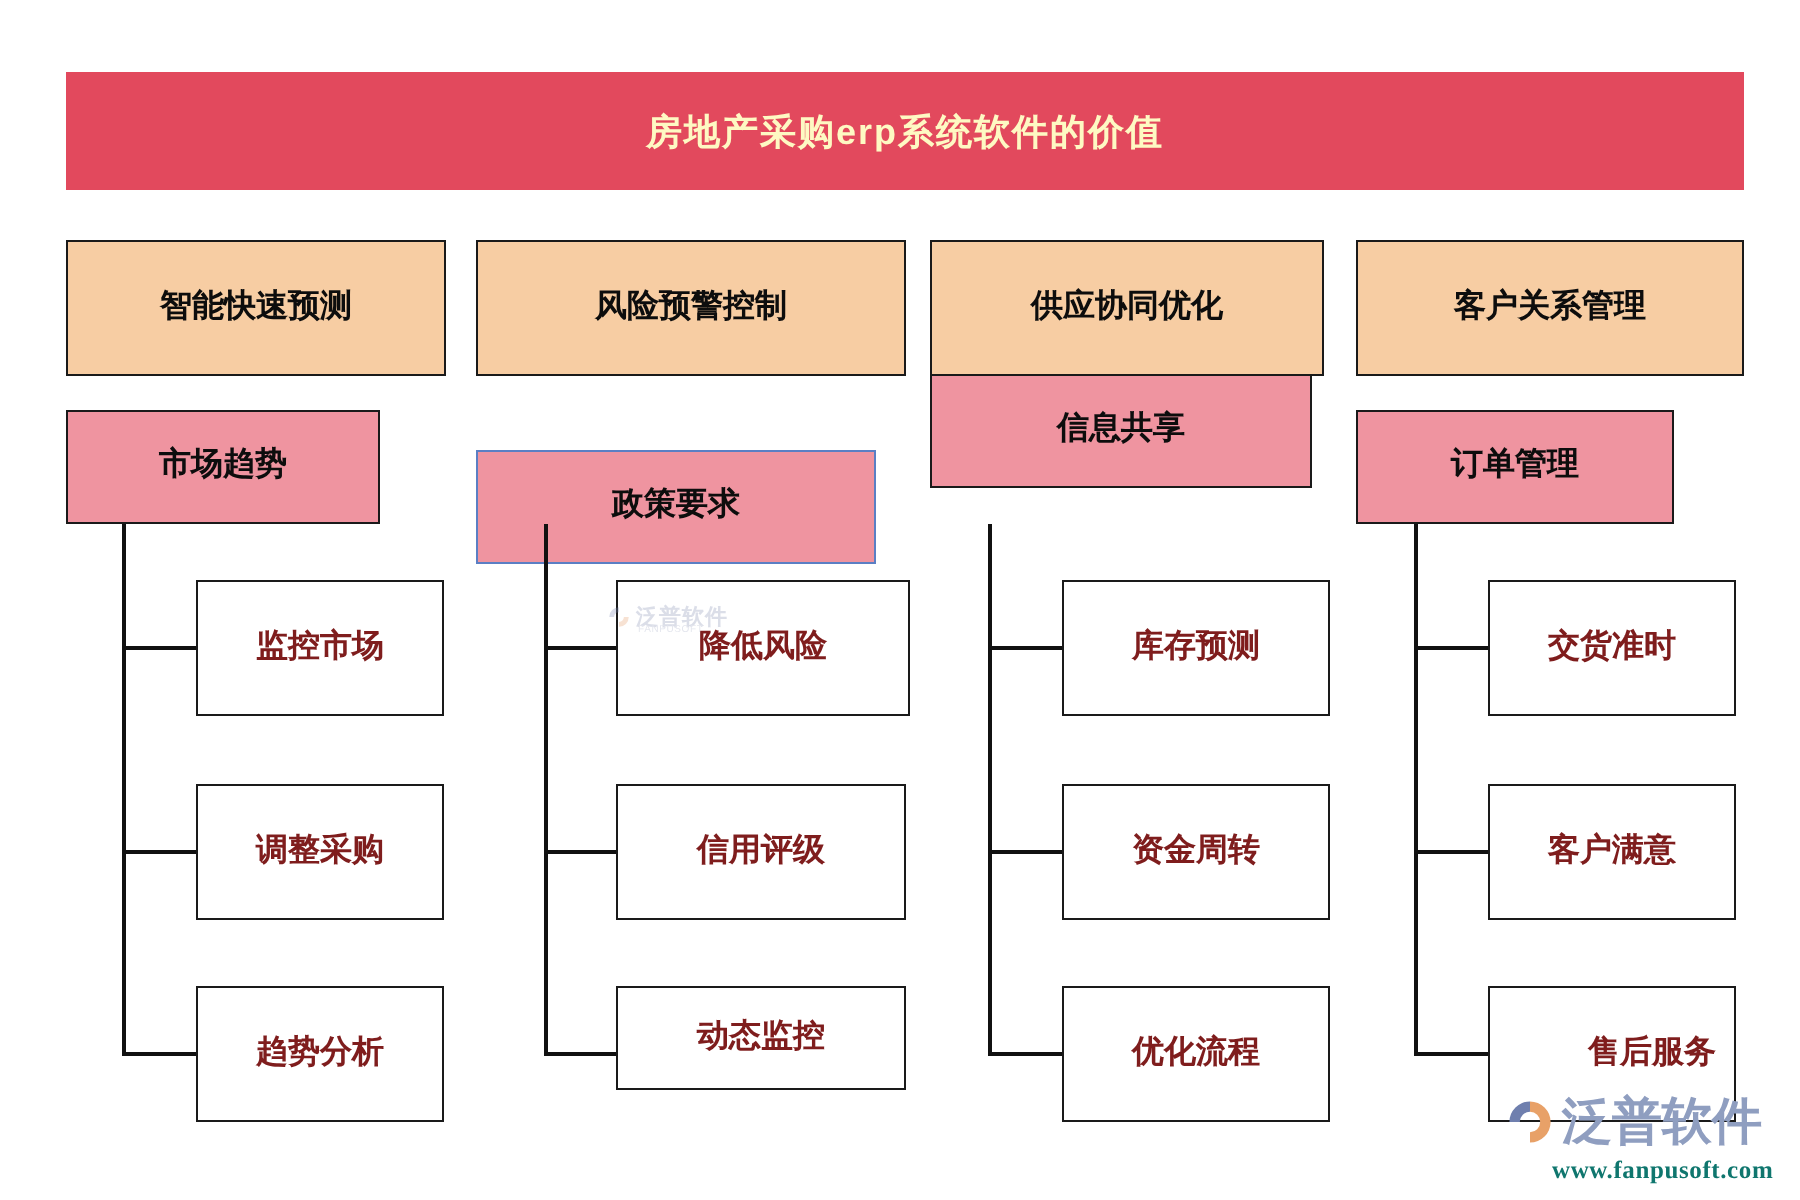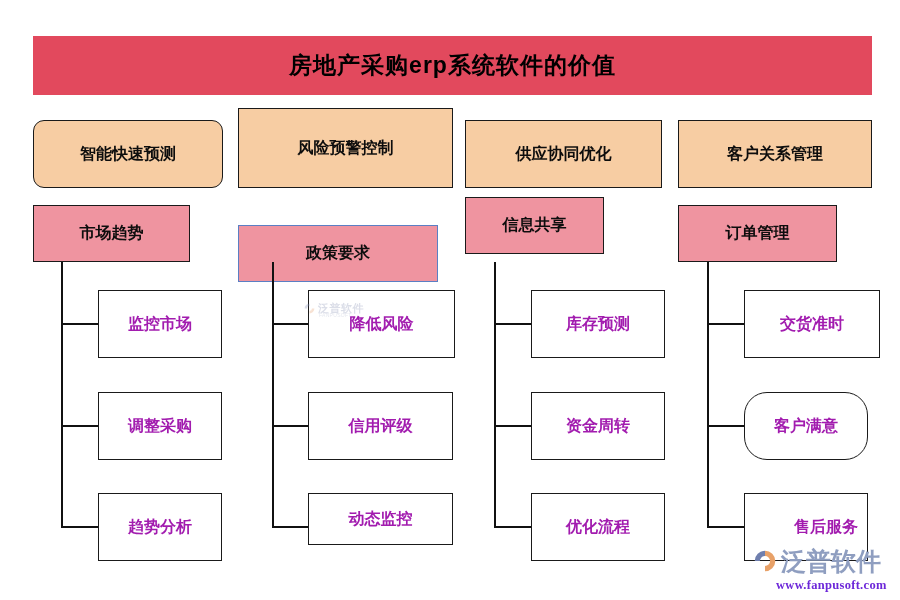--- a/index.html
+++ b/index.html
@@ -29,22 +29,22 @@
     top: 36px;
     width: 839px;
     height: 59px;
     background: #e2495d;
     display: flex;
     align-items: center;
     justify-content: center;
     box-sizing: border-box;
   }
   .title-banner .title-text {
-    color: #000000;
-    font-size: 23px;
+    color: #fef9c3;
+    font-size: 18px;
     font-weight: bold;
     letter-spacing: 1px;
     line-height: 1;
     white-space: nowrap;
   }
 
   
   .node {
     position: absolute;
     box-sizing: border-box;
@@ -74,21 +74,21 @@
   .node-l2.selected {
     border: 1.6px solid #5b7fc4;
     margin-top: 20px;
   }
 
   .node-l3 {
     background: #ffffff;
     border: 1.6px solid #1a1a1a;
     font-size: 16px;
     font-weight: bold;
-    color: #a21caf;
+    color: #7f1d1d;
   }
 
   
   .conn {
     position: absolute;
     background: #111111;
   }
   .conn-v { width: 2.4px; }
   .conn-h { height: 2.4px; }
 
@@ -141,36 +141,36 @@
     letter-spacing: 0px;
     line-height: 1;
     white-space: nowrap;
   }
   .brand-logo .brand-url {
     position: absolute;
     left: 24px;
     top: 30px;
     font-size: 12.5px;
     font-weight: bold;
-    color: #6d28d9;
+    color: #0f766e;
     font-family: "Liberation Serif", "DejaVu Serif", serif;
     letter-spacing: 0.3px;
     white-space: nowrap;
   }
 </style>
 </head>
 <body>
 
 <div id="canvas">
 
   <div class="title-banner">
     <span class="title-text">房地产采购erp系统软件的价值</span>
   </div>
 
-  <div class="node node-l1" style="left:33px; top:120px; width:190px; height:68px;border-radius:11px;">
+  <div class="node node-l1" style="left:33px; top:120px; width:190px; height:68px;">
     <span>智能快速预测</span>
   </div>
 
   <div class="node node-l2" style="left:33px; top:205px; width:157px; height:57px;">
     <span>市场趋势</span>
   </div>
 
   <div class="conn conn-v" style="left:61px; top:262px; height:266px;"></div>
   <div class="conn conn-h" style="left:61px; top:323px; width:38px;"></div>
   <div class="conn conn-h" style="left:61px; top:425px; width:38px;"></div>
@@ -179,21 +179,21 @@
   <div class="node node-l3" style="left:98px; top:290px; width:124px; height:68px;">
     <span>监控市场</span>
   </div>
   <div class="node node-l3" style="left:98px; top:392px; width:124px; height:68px;">
     <span>调整采购</span>
   </div>
   <div class="node node-l3" style="left:98px; top:493px; width:124px; height:68px;">
     <span>趋势分析</span>
   </div>
 
-  <div class="node node-l1" style="left:238px; top:108px; width:215px; height:80px;">
+  <div class="node node-l1" style="left:238px; top:120px; width:215px; height:68px;">
     <span>风险预警控制</span>
   </div>
 
   <div class="node node-l2 selected" style="left:238px; top:205px; width:200px; height:57px;">
     <span>政策要求</span>
   </div>
 
   <div class="conn conn-v" style="left:272px; top:262px; height:266px;"></div>
   <div class="conn conn-h" style="left:272px; top:323px; width:37px;"></div>
   <div class="conn conn-h" style="left:272px; top:425px; width:37px;"></div>
@@ -215,21 +215,21 @@
       <path d="M21 12a9 9 0 0 1-9 9v-4.5A4.5 4.5 0 0 0 16.5 12z" fill="#e8a070"></path>
     </svg>
     <span class="wm-txt">泛普软件</span>
     <span class="wm-sub">FANPUSOFT</span>
   </div>
 
   <div class="node node-l1" style="left:465px; top:120px; width:197px; height:68px;">
     <span>供应协同优化</span>
   </div>
 
-  <div class="node node-l2" style="left:465px; top:197px; width:139px; height:57px;">
+  <div class="node node-l2" style="left:465px; top:187px; width:191px; height:57px;">
     <span>信息共享</span>
   </div>
 
   <div class="conn conn-v" style="left:494px; top:262px; height:266px;"></div>
   <div class="conn conn-h" style="left:494px; top:323px; width:38px;"></div>
   <div class="conn conn-h" style="left:494px; top:425px; width:38px;"></div>
   <div class="conn conn-h" style="left:494px; top:526px; width:38px;"></div>
 
   <div class="node node-l3" style="left:531px; top:290px; width:134px; height:68px;">
     <span>库存预测</span>
@@ -247,24 +247,24 @@
 
   <div class="node node-l2" style="left:678px; top:205px; width:159px; height:57px;">
     <span>订单管理</span>
   </div>
 
   <div class="conn conn-v" style="left:707px; top:262px; height:266px;"></div>
   <div class="conn conn-h" style="left:707px; top:323px; width:38px;"></div>
   <div class="conn conn-h" style="left:707px; top:425px; width:38px;"></div>
   <div class="conn conn-h" style="left:707px; top:526px; width:38px;"></div>
 
-  <div class="node node-l3" style="left:744px; top:290px; width:136px; height:68px;">
+  <div class="node node-l3" style="left:744px; top:290px; width:124px; height:68px;">
     <span>交货准时</span>
   </div>
-  <div class="node node-l3" style="left:744px; top:392px; width:124px; height:68px;border-radius:23px;">
+  <div class="node node-l3" style="left:744px; top:392px; width:124px; height:68px;">
     <span>客户满意</span>
   </div>
   <div class="node node-l3" style="left:744px; top:493px; width:124px; height:68px;padding-left:40px;">
     <span>售后服务</span>
   </div>
 
   <div class="brand-logo">
     <div class="brand-row">
       <svg width="26" height="26" viewBox="0 0 24 24">
         <path d="M2.5 12A9.5 9.5 0 0 1 12 2.5v4.8A4.7 4.7 0 0 0 7.3 12z" fill="#6f7fae"></path>

